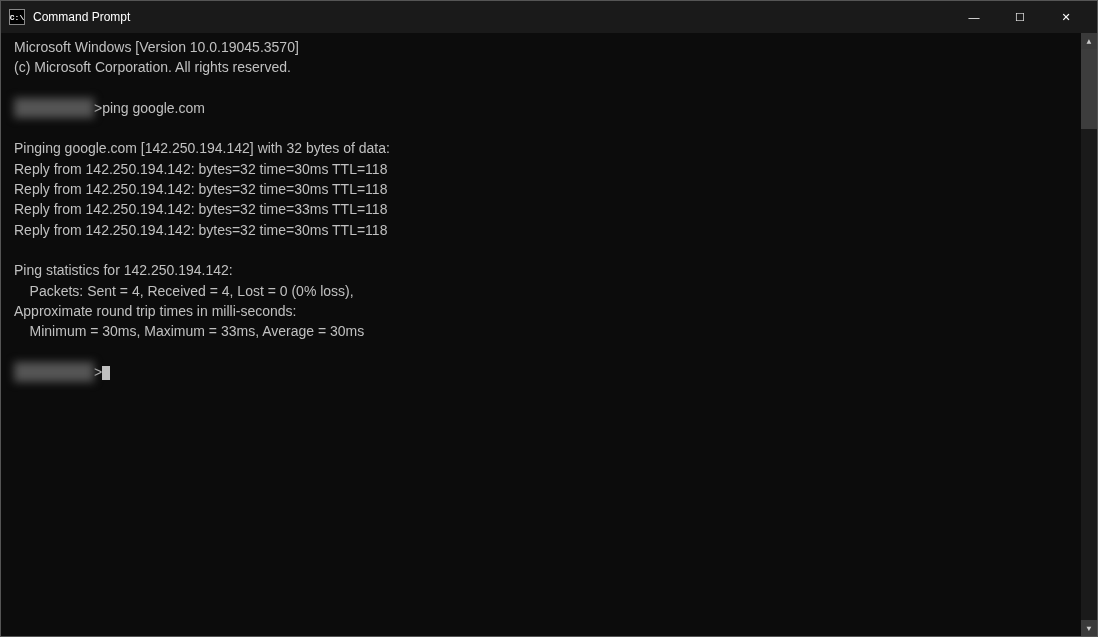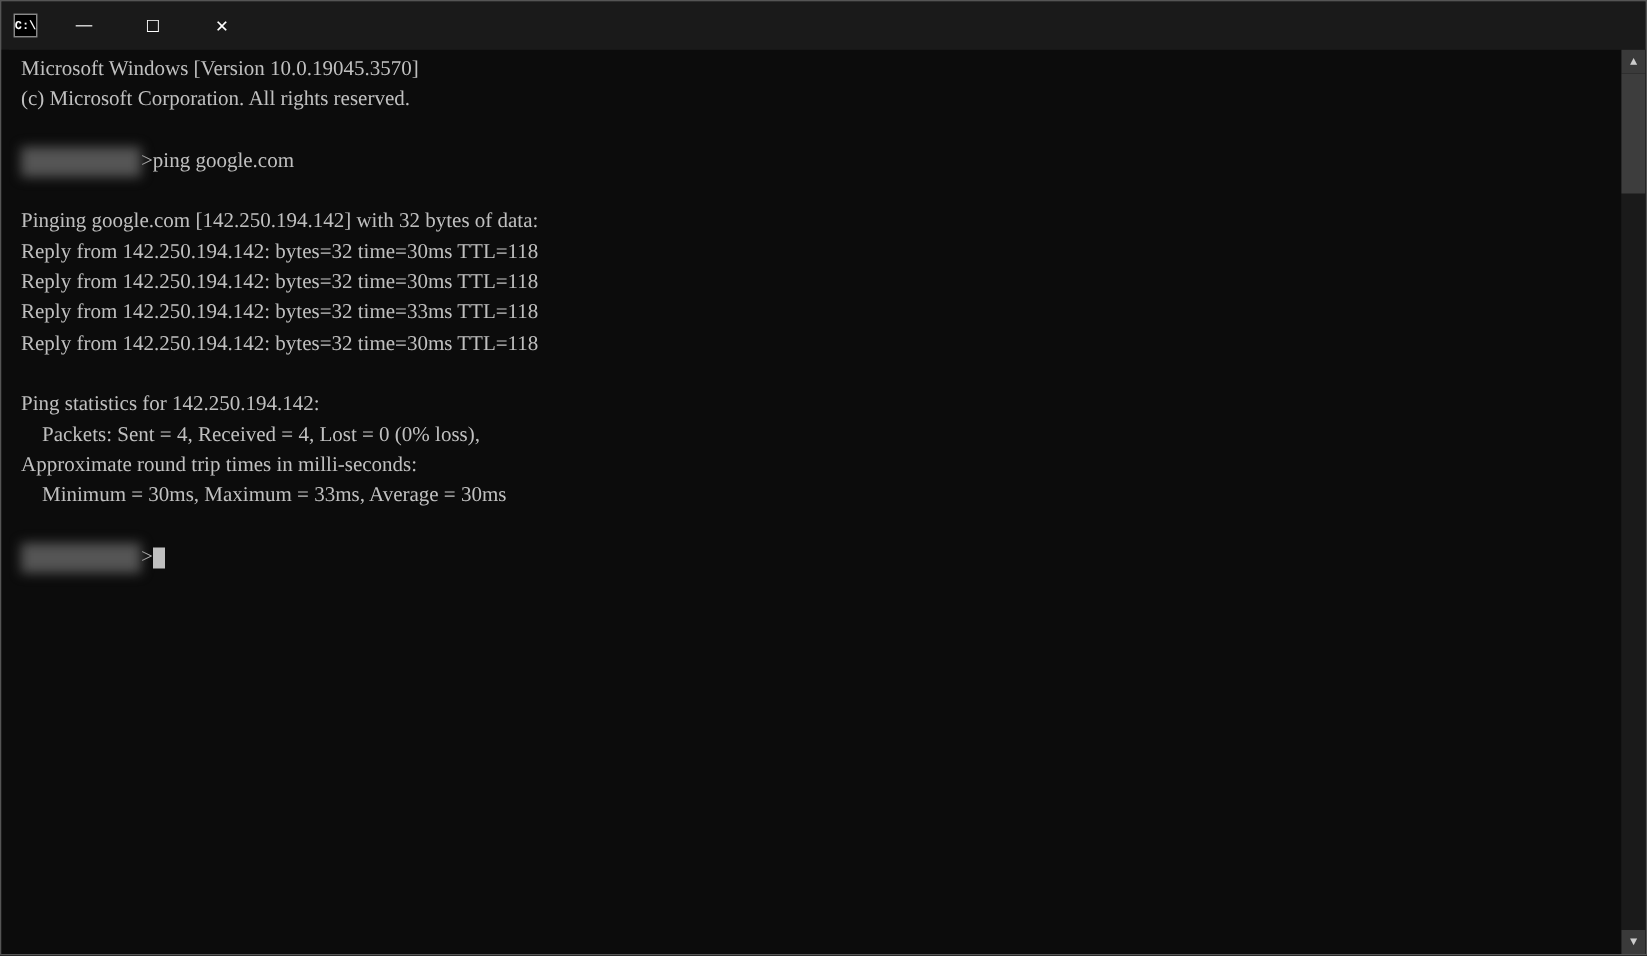--- a/index.html
+++ b/index.html
@@ -92,21 +92,21 @@
       font-size: 14px;
       line-height: 1.4;
       overflow-y: auto;
       overflow-x: hidden;
     }
 
     .terminal-body pre {
       white-space: pre-wrap;
       word-break: break-all;
       color: #c0c0c0;
-      font-family: Liberation Serif, serif;
+      font-family: Liberation Sans, sans-serif;
       font-size: 14px;
       line-height: 1.45;
     }
 
     .scrollbar {
       width: 16px;
       background: #1a1a1a;
       display: flex;
       flex-direction: column;
       align-items: center;
@@ -169,20 +169,21 @@
   </style>
 </head>
 <body>
 
 <div class="window">
 
   <div class="title-bar">
     <div class="title-bar-icon">
       <div class="cmd-icon">C:\</div>
     </div>
+    <span class="title-bar-title">Command Prompt</span>
     <div class="title-bar-controls">
       <button class="title-bar-btn">—</button>
       <button class="title-bar-btn">☐</button>
       <button class="title-bar-btn close-btn">✕</button>
     </div>
   </div>
 
   <div class="content-area">
     <div class="left-border"></div>
     <div class="terminal-body">

